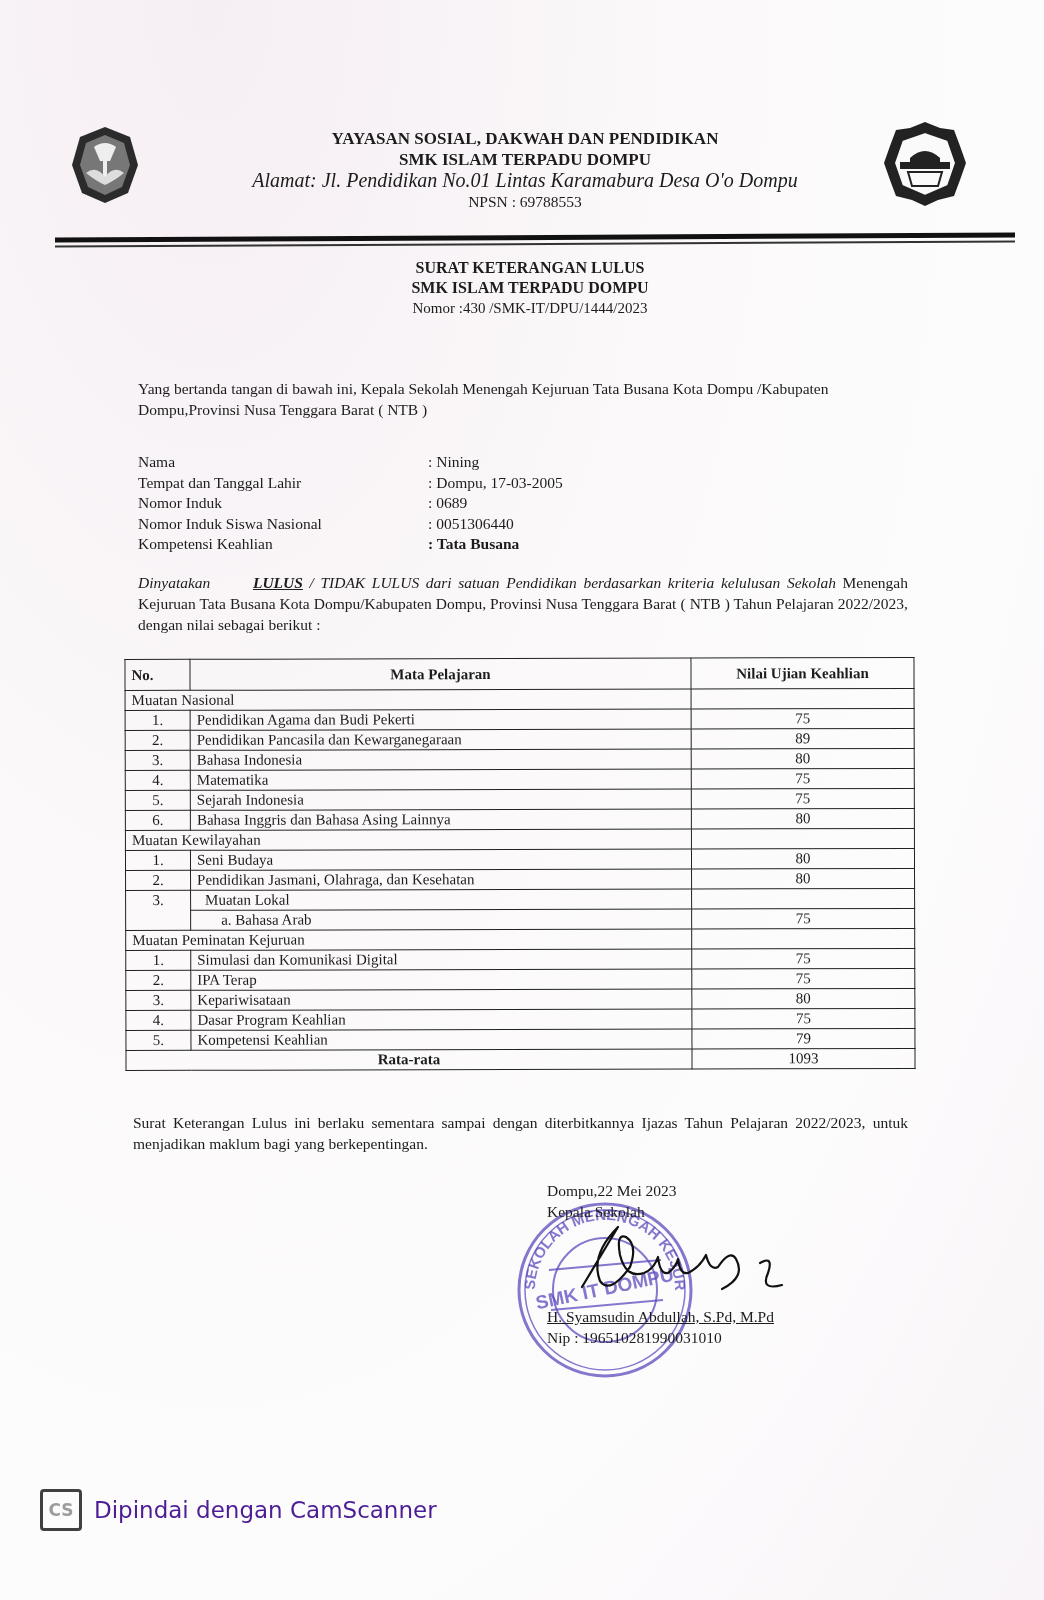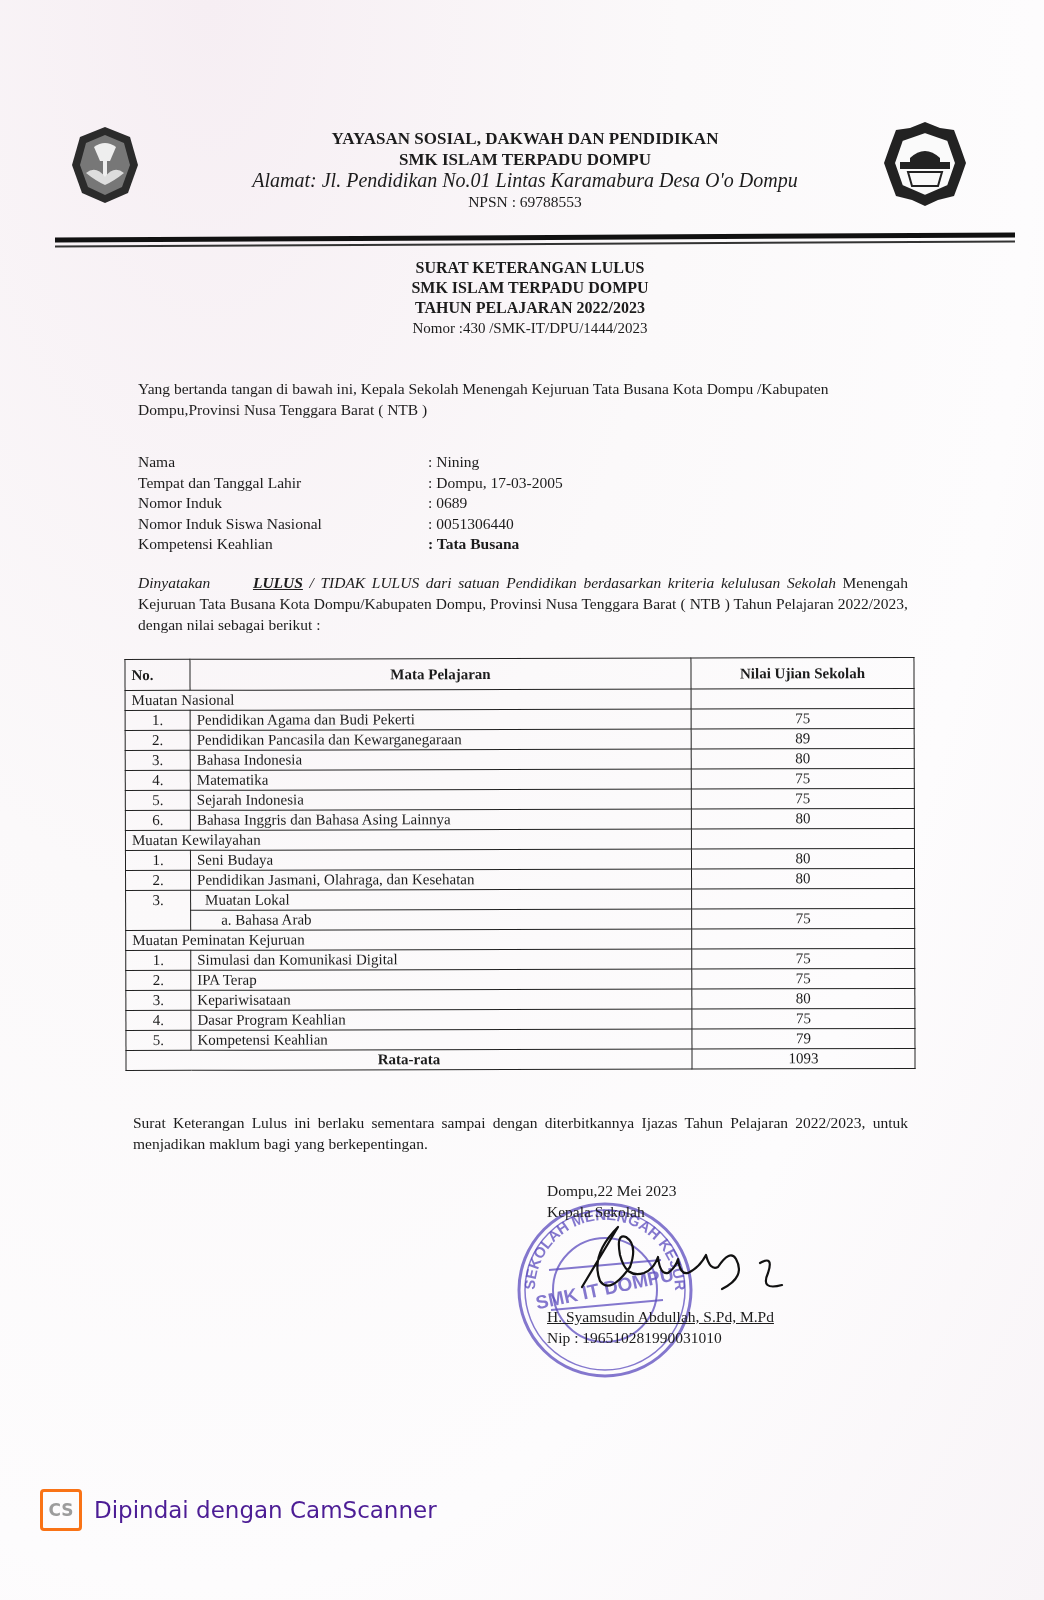--- a/index.html
+++ b/index.html
@@ -50,21 +50,21 @@
   .sub-indent { padding-left: 30px !important; }
 
   .closing { left: 133px; top: 1112px; width: 775px; font-size: 15.5px; line-height: 21px; text-align: justify; }
 
   .sign { left: 547px; top: 1180px; width: 300px; font-size: 15.5px; line-height: 21px; }
   .sign .name { text-decoration: underline; margin-top: 84px; }
   .stamp { left: 505px; top: 1190px; width: 200px; height: 190px; }
   .signature { left: 560px; top: 1215px; width: 240px; height: 90px; }
 
   .watermark { left: 40px; top: 1488px; height: 44px; display: flex; align-items: center; gap: 12px; }
-  .watermark .cs { width: 42px; height: 42px; border: 3px solid #f97316; border-radius: 4px; box-sizing: border-box; color: #9c9c9c; font-family: "DejaVu Sans", sans-serif; font-weight: bold; font-size: 17px; display: flex; align-items: center; justify-content: center; }
+  .watermark .cs { width: 42px; height: 42px; border: 3px solid #404040; border-radius: 4px; box-sizing: border-box; color: #9c9c9c; font-family: "DejaVu Sans", sans-serif; font-weight: bold; font-size: 17px; display: flex; align-items: center; justify-content: center; }
   .watermark .txt { font-family: "DejaVu Sans", sans-serif; font-size: 23px; color: #4c1d95; }
 </style>
 </head>
 <body>
 
 <div class="page-bg"></div>
 
 <svg class="abs logo-left" viewBox="0 0 70 80">
   <path d="M35 2 L60 12 L68 40 L58 68 L35 78 L12 68 L2 40 L10 12 Z" fill="#2b2b2b"></path>
   <path d="M35 10 L54 18 L60 40 L52 62 L35 70 L18 62 L10 40 L16 18 Z" fill="#777"></path>
@@ -85,21 +85,20 @@
   <div class="l2">SMK ISLAM TERPADU DOMPU</div>
   <div class="l3">Alamat: Jl. Pendidikan No.01 Lintas Karamabura Desa O'o  Dompu</div>
   <div class="l5">NPSN : 69788553</div>
 </div>
 <div class="abs rule1"></div>
 <div class="abs rule2"></div>
 
 <div class="abs title">
   <div class="t">SURAT KETERANGAN LULUS</div>
   <div class="t">SMK ISLAM TERPADU DOMPU</div>
-  <div class="t">TAHUN PELAJARAN 2022/2023</div>
   <div class="nomor">Nomor  :430 /SMK-IT/DPU/1444/2023</div>
 </div>
 
 <div class="abs intro">Yang bertanda tangan di bawah ini, Kepala Sekolah Menengah Kejuruan Tata Busana Kota Dompu /Kabupaten Dompu,Provinsi Nusa Tenggara Barat ( NTB )</div>
 
 <div class="abs ident">
   <div class="ident-row">
     <span class="lab">Nama</span>
     <span class="val">: Nining</span>
   </div>
@@ -123,21 +122,21 @@
 
 <div class="abs statement">
   <i>Dinyatakan  </i><span class="lulus">LULUS</span><i> / TIDAK LULUS dari satuan Pendidikan berdasarkan kriteria kelulusan Sekolah</i><span> Menengah Kejuruan Tata Busana Kota Dompu/Kabupaten Dompu, Provinsi Nusa Tenggara Barat ( NTB ) Tahun Pelajaran 2022/2023, dengan nilai sebagai berikut :</span>
 </div>
 
 <table class="grades">
   <thead>
     <tr>
       <th class="c-no" style="text-align:left">No.</th>
       <th>Mata Pelajaran</th>
-      <th class="c-val">Nilai Ujian Sekolah</th>
+      <th class="c-val">Nilai Ujian Keahlian</th>
     </tr>
   </thead>
   <tbody>
     <tr class="sect">
       <td colspan="2" class="sect-name">Muatan Nasional</td>
       <td></td>
     </tr>
     <tr>
       <td class="c-no">1.</td>
       <td>Pendidikan Agama dan Budi Pekerti</td>

